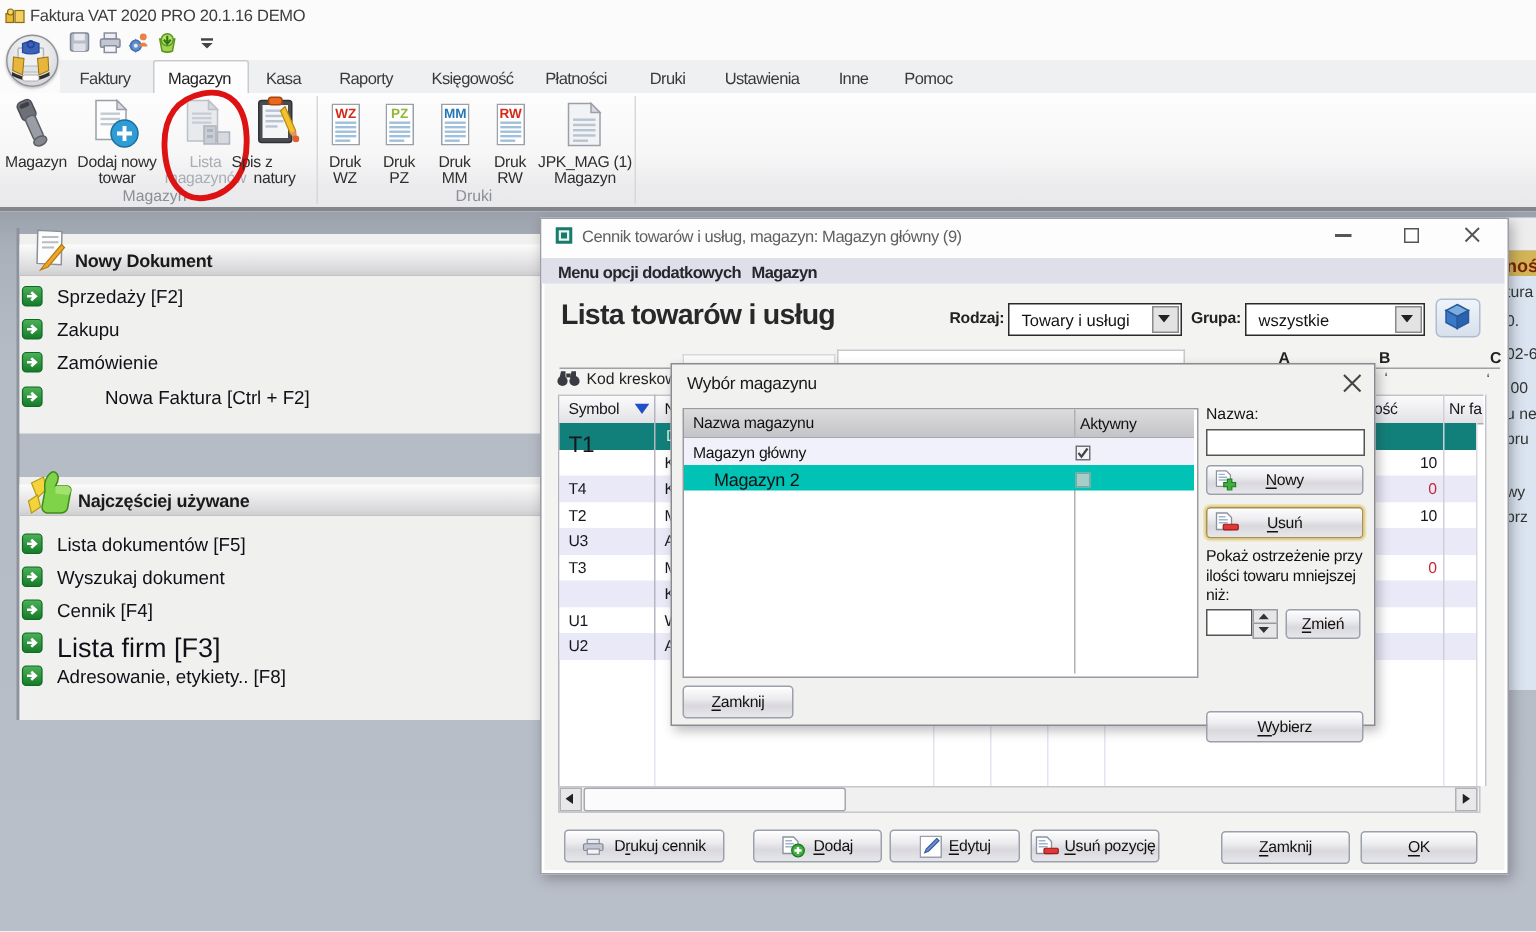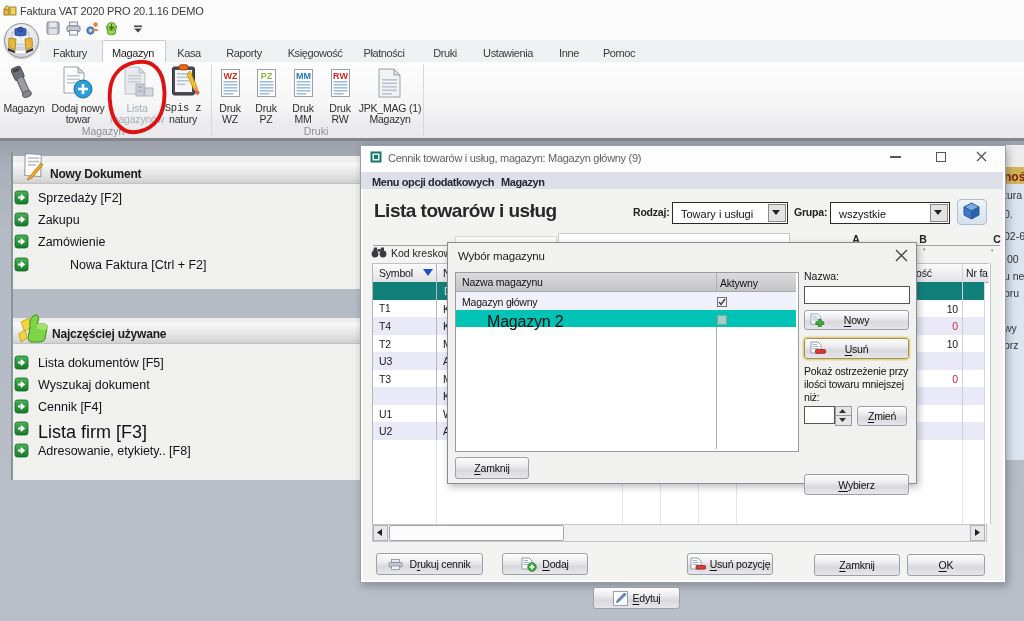--- a/index.html
+++ b/index.html
@@ -143,21 +143,21 @@
   <rect x="5" y="6" width="17" height="22" fill="#f5f6f8"></rect>
   <rect x="9" y="0.8" width="9" height="5" rx="2" fill="#e8681e" stroke="#a8440c"></rect>
   <rect x="7" y="9" width="12" height="1.6" fill="#b9c4d2"></rect>
   <rect x="7" y="12.5" width="12" height="1.6" fill="#b9c4d2"></rect>
   <rect x="7" y="16" width="12" height="1.6" fill="#b9c4d2"></rect>
   <rect x="7" y="19.5" width="8" height="1.6" fill="#b9c4d2"></rect>
   <path d="M20 7 L27 23 27.5 29 23.5 25 17 10Z" fill="#f2c12e" stroke="#b8860b" stroke-width="0.8"></path>
   <path d="M27.5 29 L27 23 23.5 25Z" fill="#e8906a"></path>
   <circle cx="27.3" cy="28.6" r="2.2" fill="#e06030"></circle>
 </svg>
-<div class="tx ctr" style="left:183px;top:102px;font-size:10.5px;letter-spacing:-0.2px;color:#2e2e2e;font-family:Liberation Mono, monospace;">Spis z</div>
+<div class="tx ctr" style="left:168px;top:102px;font-size:10.5px;letter-spacing:-0.2px;color:#2e2e2e;">Spis z</div>
 <div class="tx ctr" style="left:183px;top:113px;font-size:10.5px;letter-spacing:-0.2px;color:#2e2e2e;">natury</div>
 
 <svg class="ab" style="left:221px;top:69px;" width="19" height="28" viewBox="0 0 19 28">
   <rect x="0.5" y="0.5" width="18" height="27" fill="#fff" stroke="#9aa0a8"></rect>
   <rect x="2.5" y="12" width="14" height="1.6" fill="#9fc0dc"></rect>
     <rect x="2.5" y="15" width="14" height="1.6" fill="#9fc0dc"></rect>
   <rect x="2.5" y="18" width="14" height="1.6" fill="#9fc0dc"></rect>
     <rect x="2.5" y="21" width="14" height="1.6" fill="#9fc0dc"></rect>
   <rect x="2.5" y="24" width="10" height="1.6" fill="#9fc0dc"></rect>
   <text x="9.5" y="9.5" text-anchor="middle" font-family="Liberation Sans" font-weight="bold" font-size="9" fill="#d42a1a">WZ</text>
@@ -359,21 +359,21 @@
 <div class="tx" style="left:444px;top:285px;font-size:10.5px;color:#d8f2ee;">D</div>
 
 <div class="ab" style="left:373px;top:299.5px;width:611px;height:17.5px;background:#fff;"></div>
 <div class="ab" style="left:373px;top:317px;width:611px;height:17.5px;background:#e9e9f7;"></div>
 <div class="ab" style="left:373px;top:334.5px;width:611px;height:17.5px;background:#fff;"></div>
 <div class="ab" style="left:373px;top:352px;width:611px;height:17.5px;background:#e9e9f7;"></div>
 <div class="ab" style="left:373px;top:369.5px;width:611px;height:17.5px;background:#fff;"></div>
 <div class="ab" style="left:373px;top:387px;width:611px;height:17.5px;background:#e9e9f7;"></div>
 <div class="ab" style="left:373px;top:404.5px;width:611px;height:17.5px;background:#fff;"></div>
 <div class="ab" style="left:373px;top:422px;width:611px;height:17.5px;background:#e9e9f7;"></div>
-<div class="tx" style="left:379px;top:303px;font-size:10px;letter-spacing:-0.2px;color:#16161c;">T1</div>
+<div class="tx" style="left:379px;top:288px;font-size:15px;letter-spacing:-0.2px;color:#16161c;">T1</div>
 <div class="tx" style="left:379px;top:320px;font-size:10.5px;letter-spacing:-0.2px;color:#16161c;">T4</div>
 <div class="tx" style="left:379px;top:338px;font-size:10.5px;letter-spacing:-0.2px;color:#16161c;">T2</div>
 <div class="tx" style="left:379px;top:355px;font-size:10.5px;letter-spacing:-0.2px;color:#16161c;">U3</div>
 <div class="tx" style="left:379px;top:373px;font-size:10.5px;letter-spacing:-0.2px;color:#16161c;">T3</div>
 <div class="tx" style="left:379px;top:408px;font-size:10.5px;letter-spacing:-0.2px;color:#16161c;">U1</div>
 <div class="tx" style="left:379px;top:425px;font-size:10.5px;letter-spacing:-0.2px;color:#16161c;">U2</div>
 <div class="tx" style="left:443px;top:303px;font-size:10.5px;letter-spacing:-0.2px;color:#16161c;">K</div>
 <div class="tx" style="left:443px;top:320px;font-size:10.5px;letter-spacing:-0.2px;color:#16161c;">K</div>
 <div class="tx" style="left:443px;top:338px;font-size:10.5px;letter-spacing:-0.2px;color:#16161c;">M</div>
 <div class="tx" style="left:443px;top:355px;font-size:10.5px;letter-spacing:-0.2px;color:#16161c;">A</div>
@@ -417,21 +417,21 @@
 </div>
 <div class="btn" style="left:502px;top:553px;width:84px;height:20px;">
   <svg width="16" height="15" viewBox="0 0 16 15" style="margin-right:5px;">
     <path d="M1 1 H8 L11 4 V12 H1Z" fill="#fff" stroke="#8a92a2" stroke-width="0.9"></path>
     <path d="M2.5 3.5 H7 M2.5 5.5 H8.5 M2.5 7.5 H8.5" stroke="#9eb4c8" stroke-width="1"></path>
     <circle cx="11" cy="10" r="4.2" fill="#3fae3f" stroke="#1e7a1e" stroke-width="0.9"></circle>
     <path d="M11 7.6 V12.4 M8.6 10 H13.4" stroke="#fff" stroke-width="1.6"></path>
   </svg>
   <span><span class="u">D</span>odaj</span>
 </div>
-<div class="btn" style="left:593px;top:553px;width:85px;height:20px;margin-top:34px;">
+<div class="btn" style="left:593px;top:553px;width:85px;height:20px;">
   <svg width="15" height="15" viewBox="0 0 15 15" style="margin-right:5px;">
     <rect x="0.5" y="0.5" width="14" height="14" fill="#fff" stroke="#9aa0ac"></rect>
     <path d="M11.5 2 L13 3.5 6 10.5 3.5 11.5 4.5 9Z" fill="#6a8fd0" stroke="#3a5a9a" stroke-width="0.8"></path>
   </svg>
   <span><span class="u">E</span>dytuj</span>
 </div>
 <div class="btn" style="left:687px;top:553px;width:84px;height:20px;">
   <svg width="16" height="15" viewBox="0 0 16 15" style="margin-right:4px;">
     <path d="M1 1 H8 L11 4 V12 H1Z" fill="#fff" stroke="#8a92a2" stroke-width="0.9"></path>
     <path d="M2.5 3.5 H7 M2.5 5.5 H8.5 M2.5 7.5 H8.5" stroke="#9eb4c8" stroke-width="1"></path>
@@ -457,21 +457,21 @@
 <div class="tx" style="left:462px;top:276px;font-size:10.5px;letter-spacing:-0.2px;color:#111;">Nazwa magazynu</div>
 <div class="tx" style="left:720px;top:277px;font-size:10.5px;letter-spacing:-0.2px;color:#111;">Aktywny</div>
 <div class="ab" style="left:716px;top:273px;width:1px;height:176px;background:#b0b0b6;"></div>
 <div class="ab" style="left:456px;top:292px;width:340px;height:18px;background:#f0f1fa;"></div>
 <div class="tx" style="left:462px;top:296px;font-size:10.5px;letter-spacing:-0.2px;color:#111;">Magazyn główny</div>
 <div class="ab" style="left:717px;top:297px;width:8px;height:8px;background:#f4f4f8;border:1.2px solid #707078;"></div>
 <svg class="ab" style="left:718px;top:298px;" width="8" height="8" viewBox="0 0 8 8">
     <path d="M1 4 L3 6.5 7 1" stroke="#44444c" stroke-width="1.5" fill="none"></path>
   </svg>
 <div class="ab" style="left:456px;top:310px;width:340px;height:17px;background:#00c2b5;"></div>
-<div class="tx" style="left:462px;top:313px;font-size:16px;letter-spacing:-0.2px;color:#111;padding-left:25px;">Magazyn 2</div>
+<div class="tx" style="left:451px;top:313px;font-size:12px;letter-spacing:-0.2px;color:#111;padding-left:25px;">Magazyn 2</div>
 <div class="ab" style="left:717px;top:315px;width:8px;height:8px;background:#a8cdc8;border:1.2px solid #7fa8a2;"></div>
 
 <div class="tx" style="left:804px;top:270px;font-size:10.5px;color:#111;">Nazwa:</div>
 <div class="ab" style="left:804px;top:286px;width:104px;height:16px;background:#fff;border:1px solid #555;"></div>
 <div class="btn" style="left:804px;top:310px;width:103px;height:18px;">
   <svg width="15" height="14" viewBox="0 0 16 15" style="position:absolute;left:5px;">
     <path d="M1 1 H8 L11 4 V12 H1Z" fill="#fff" stroke="#8a92a2" stroke-width="0.9"></path>
     <path d="M2.5 3.5 H7 M2.5 5.5 H8.5 M2.5 7.5 H8.5" stroke="#9eb4c8" stroke-width="1"></path>
     <path d="M8.8 6.8 H12 V9.3 H14.7 V12.3 H12 V14.8 H8.8 V12.3 H6.2 V9.3 H8.8Z" fill="#3fae3f" stroke="#1e7a1e" stroke-width="0.8"></path>
   </svg>

